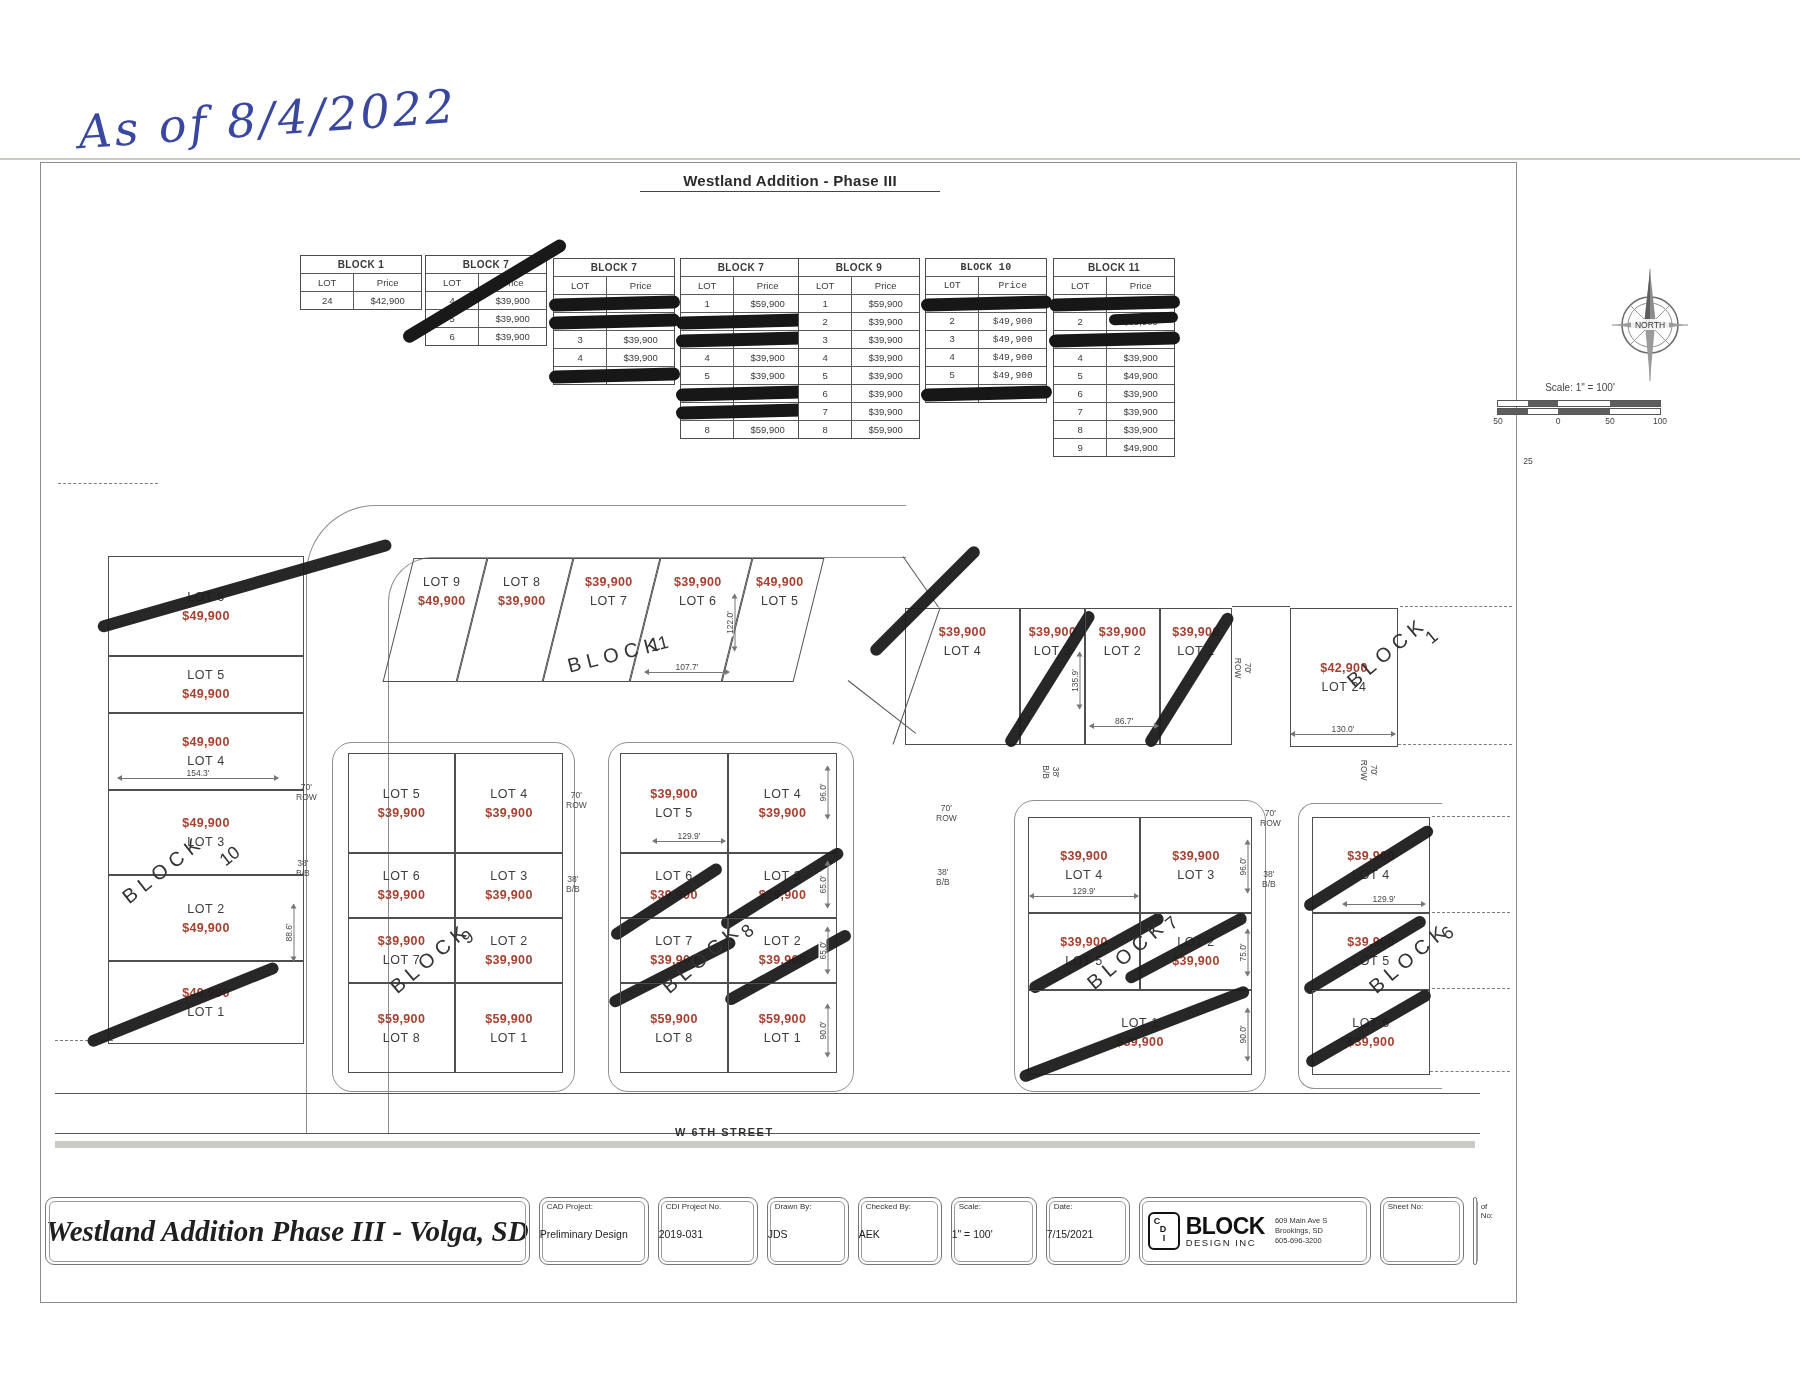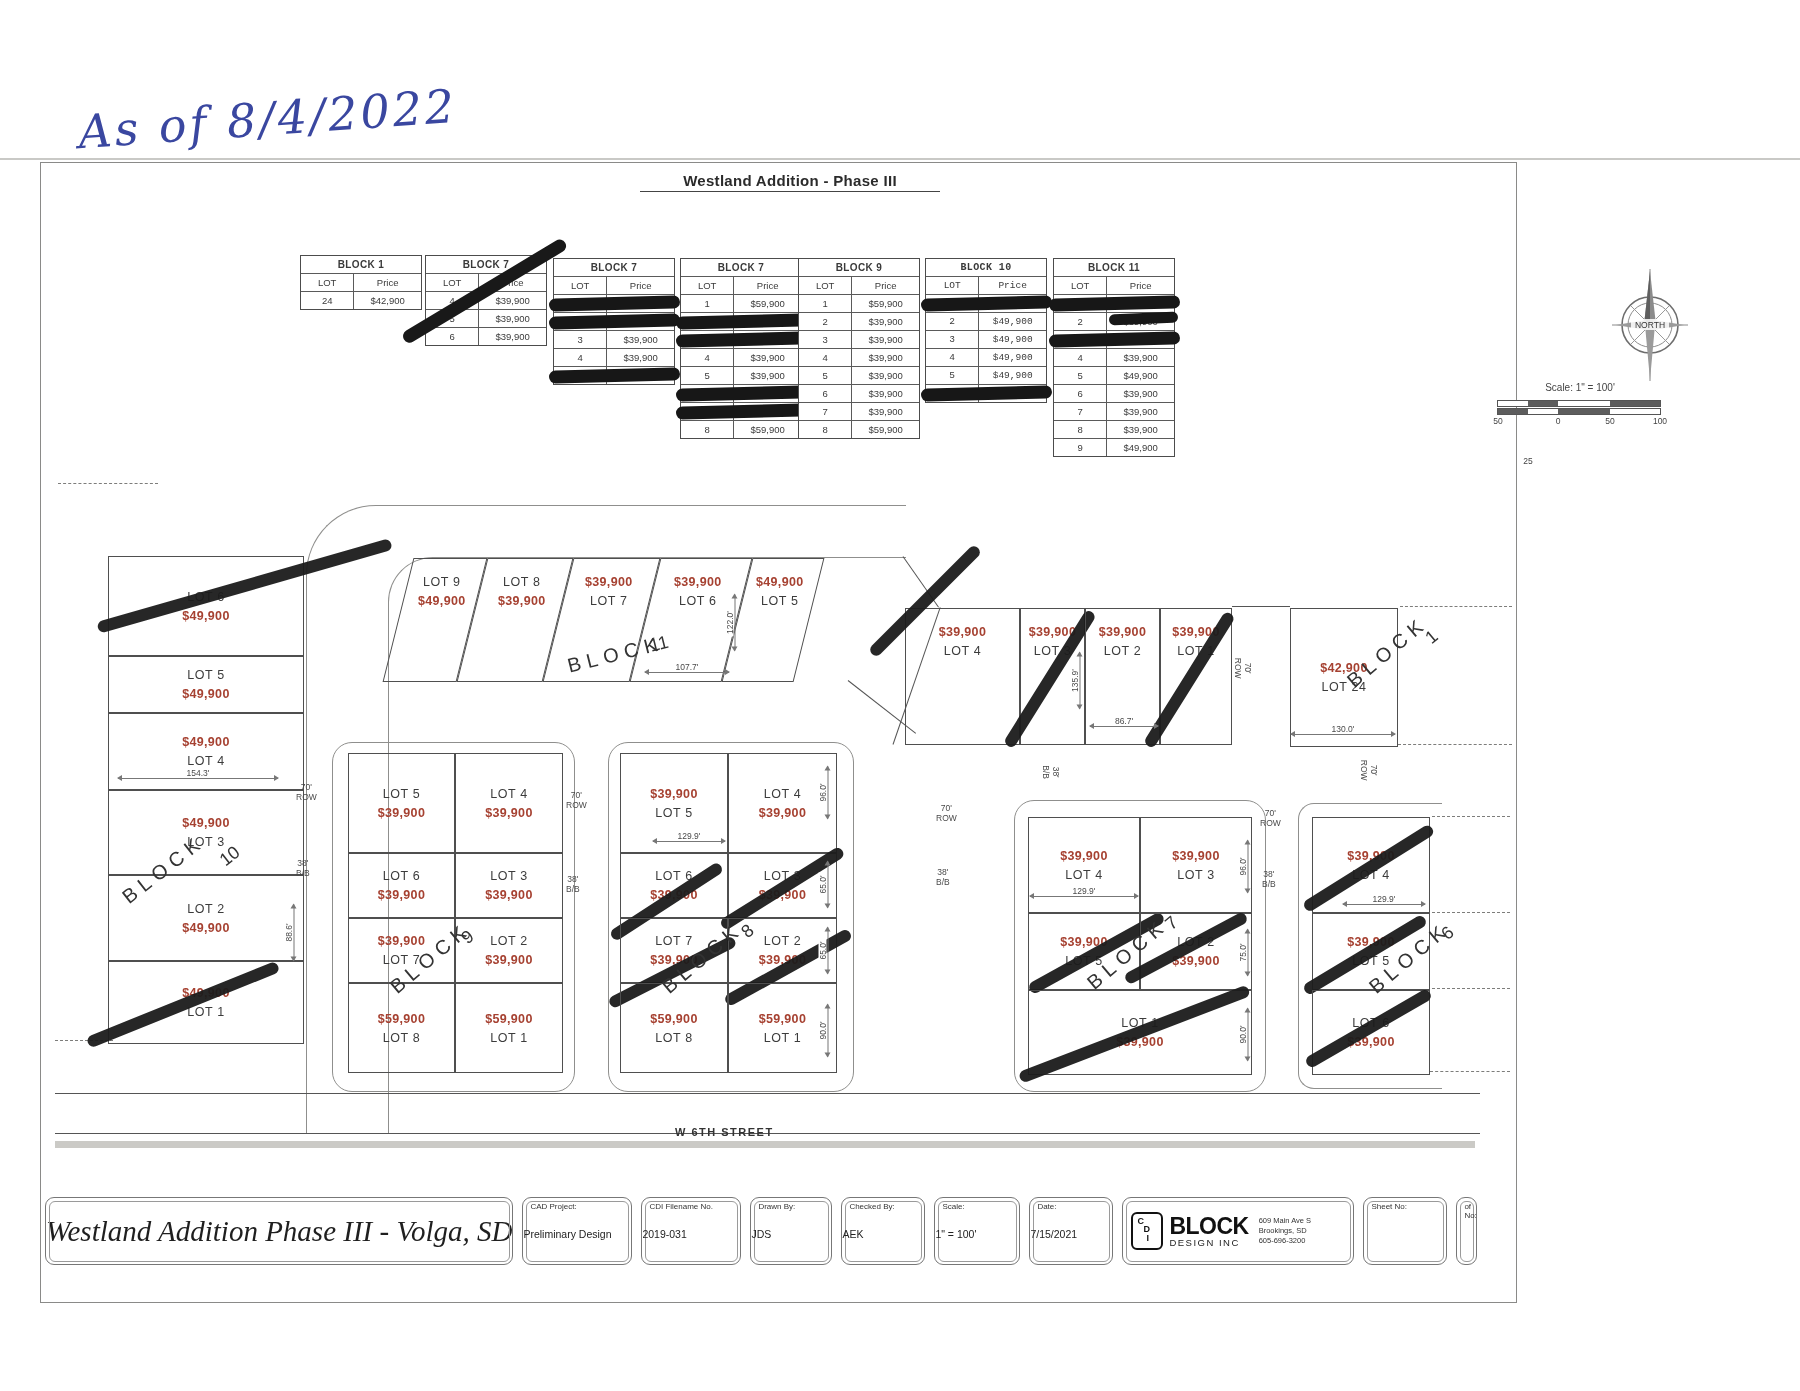--- a/index.html
+++ b/index.html
@@ -48,21 +48,21 @@
   .sb-row{display:flex;height:5px;border:1px solid #555;}
   .sb-row div{height:100%;}
   .sb-ticks{position:relative;height:11px;font-size:8.5px;color:#444;}
   .sb-ticks span{position:absolute;top:1px;transform:translateX(-50%);}
   
   #titleblock{position:absolute;left:45px;top:1197px;width:1432px;height:68px;display:flex;gap:9px;}
   .tb-box{position:relative;border:1.2px solid #777;border-radius:9px;box-sizing:border-box;background:#fff;}
   .tb-box::before{content:"";position:absolute;inset:2.5px;border:1px solid #9a9a9a;border-radius:6px;pointer-events:none;}
   .tb-label{position:absolute;left:7px;top:4px;font-size:8px;color:#333;}
   .tb-value{position:absolute;left:0;right:0;top:30px;text-align:left;font-size:10.5px;color:#222;}
-  #tb-title{flex:0 0 412px;display:flex;align-items:center;justify-content:center;}
+  #tb-title{flex:0 0 412px;display:flex;align-items:center;justify-content:center;font-weight:bold;}
   #tb-title span{font-family:"Liberation Serif",serif;font-style:italic;font-size:29px;color:#1f1f1f;white-space:nowrap;}
   #tb-company{flex:0 0 232px;display:flex;align-items:center;gap:6px;padding:6px 8px;box-sizing:border-box;}
   #cdi-mark{width:28px;height:34px;border:2px solid #111;border-radius:6px;position:relative;flex:0 0 auto;font-weight:bold;font-size:9px;color:#111;}
   #cdi-mark i{position:absolute;font-style:normal;}
   #civil-wrap{line-height:1;}
   #civil-name{font-size:23px;font-weight:900;letter-spacing:-.5px;color:#111;}
   #civil-sub{font-size:9.5px;letter-spacing:1.5px;color:#222;}
   #civil-addr{font-size:7.5px;color:#333;line-height:1.35;margin-left:4px;}
 </style>
 </head>
@@ -709,21 +709,21 @@
 
   <div id="titleblock">
     <div class="tb-box" id="tb-title">
       <span>Westland Addition Phase III - Volga, SD</span>
     </div>
     <div class="tb-box" style="flex:0 0 110px;">
       <div class="tb-label">CAD Project:</div>
       <div class="tb-value">Preliminary Design</div>
     </div>
     <div class="tb-box" style="flex:0 0 100px;">
-      <div class="tb-label">CDI Filename No.</div>
+      <div class="tb-label">CDI Project No.</div>
       <div class="tb-value">2019-031</div>
     </div>
     <div class="tb-box" style="flex:0 0 82px;">
       <div class="tb-label">Drawn By:</div>
       <div class="tb-value">JDS</div>
     </div>
     <div class="tb-box" style="flex:0 0 84px;">
       <div class="tb-label">Checked By:</div>
       <div class="tb-value">AEK</div>
     </div>

